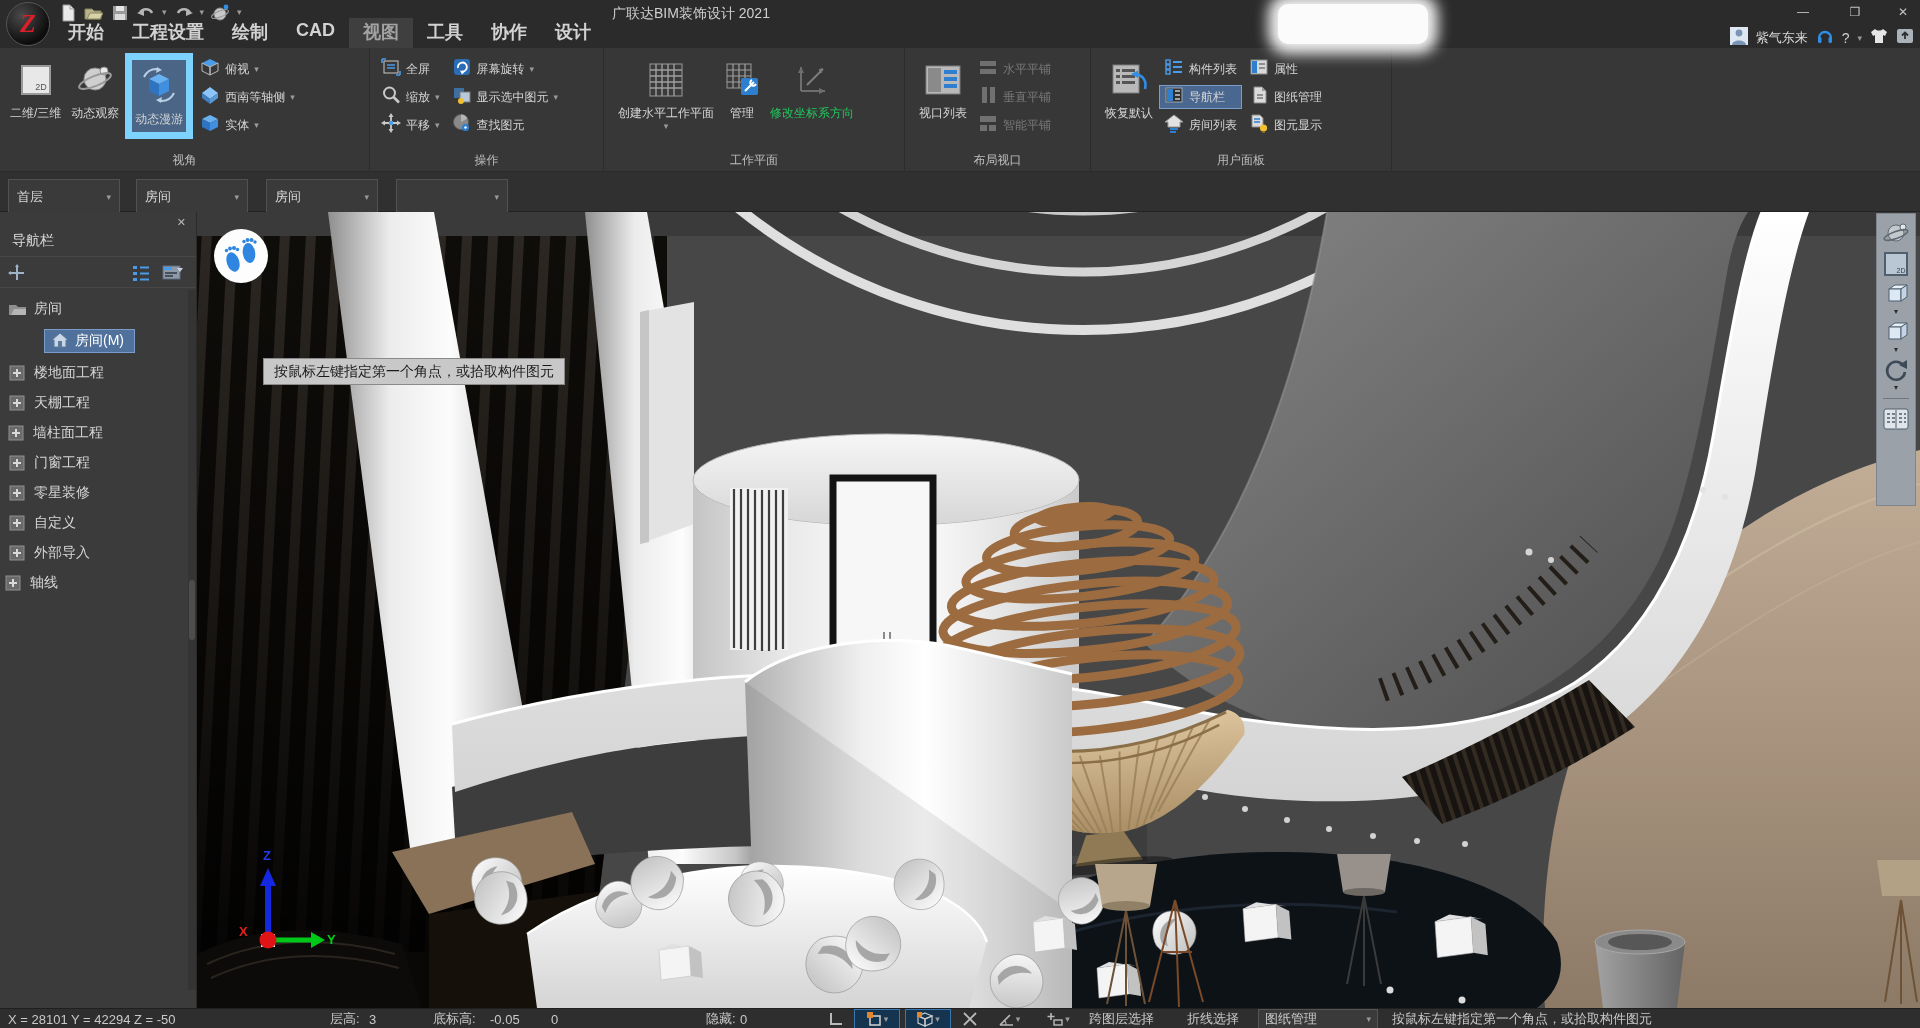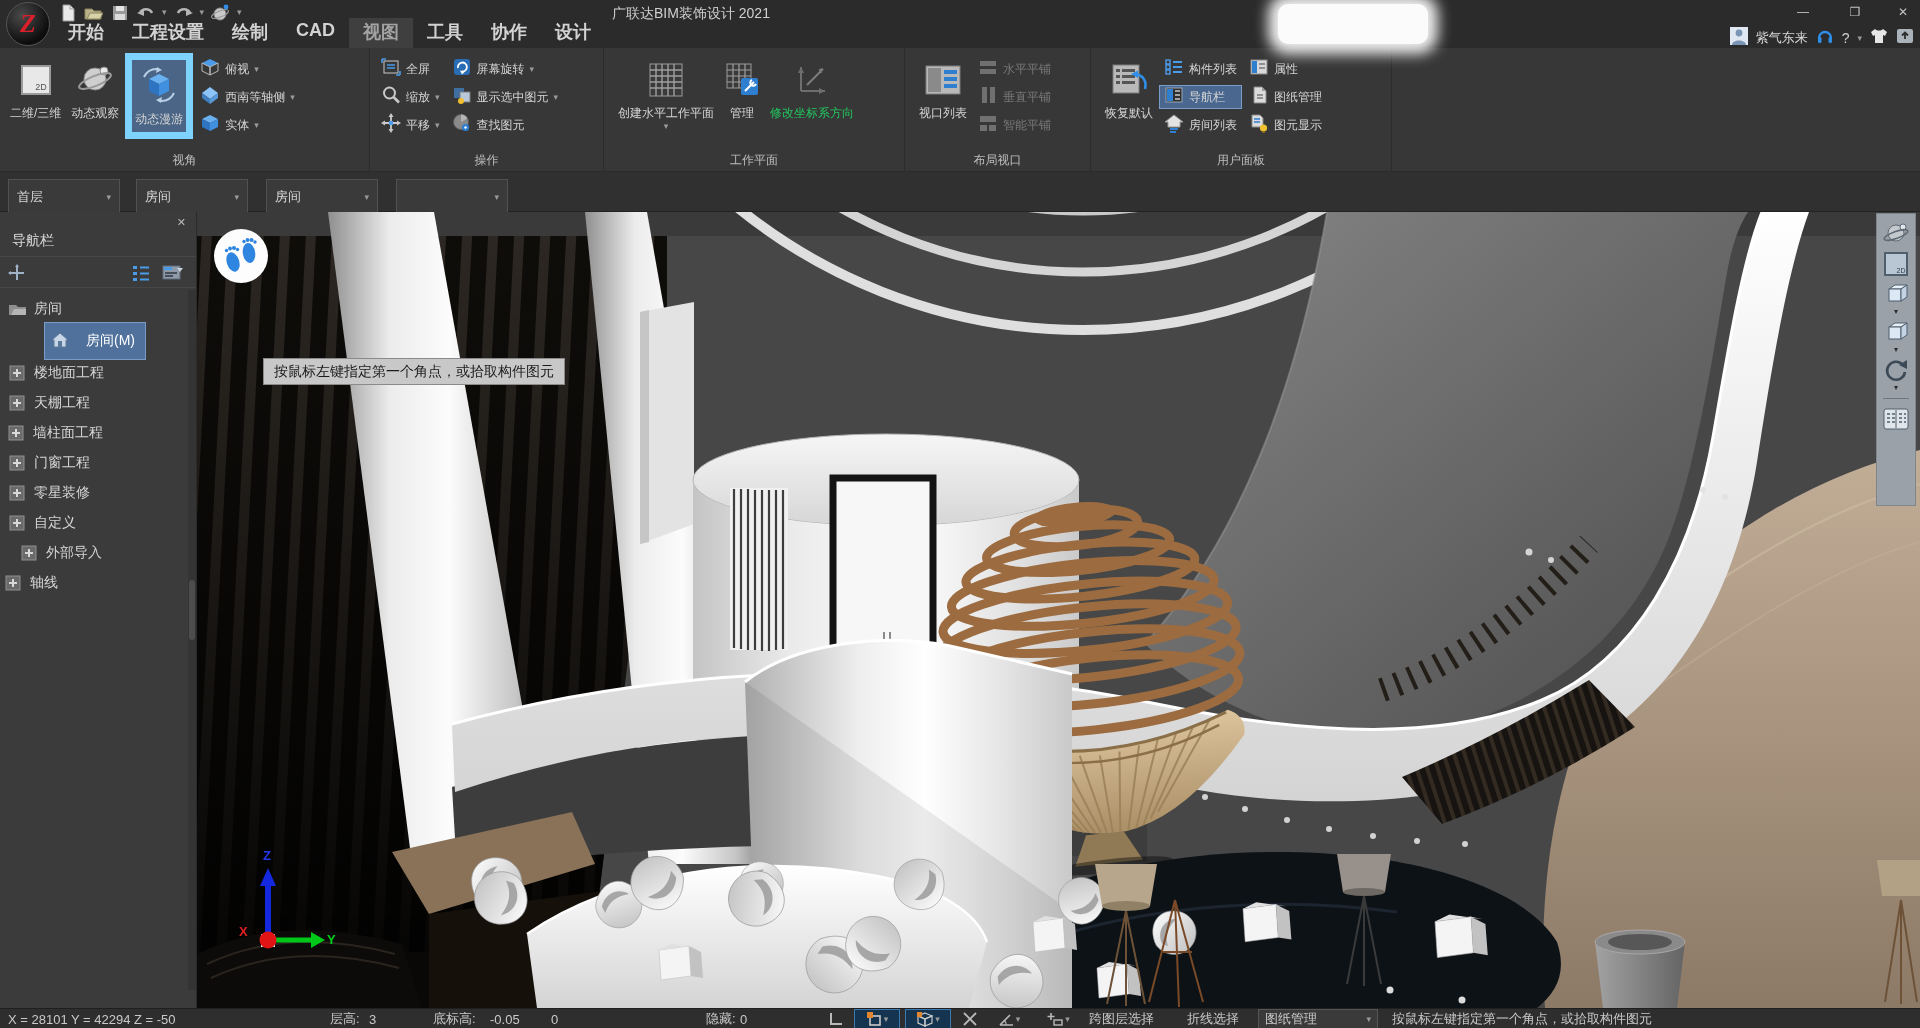--- a/index.html
+++ b/index.html
@@ -48,22 +48,22 @@
   .main{position:absolute;left:0;top:212px;width:1920px;height:796px;}
   .navpanel{position:absolute;left:0;top:0;width:197px;height:796px;background:#3b3b3b;border-right:1px solid #2a2a2a;}
   .np-close{position:absolute;right:10px;top:4px;font-size:11px;color:#b9b9b9;}
   .np-title{position:absolute;left:12px;top:20px;font-size:14px;color:#dcdcdc;}
   .np-tools{position:absolute;left:0;top:44px;width:100%;height:32px;border-top:1px solid #474747;border-bottom:1px solid #474747;}
   .np-scroll{position:absolute;right:0;top:78px;width:8px;height:700px;background:#343434;}
   .np-thumb{position:absolute;right:1px;top:290px;width:6px;height:60px;background:#4d4d4d;border-radius:3px;}
   .tree{position:absolute;left:0;top:82px;width:188px;font-size:14px;}
   .trow{display:flex;align-items:center;height:30px;gap:8px;color:#d5d5d5;}
   .trow .ti{width:18px;height:18px;flex:0 0 18px;display:flex;align-items:center;justify-content:center;}
-  .tsel{display:inline-flex;align-items:center;gap:17px;background:#50719b;border:1px solid #7a9cc8;
-        height:38px;padding:0 10px 0 6px;margin-left:44px;color:#fff;}
+  .tsel{display:inline-flex;align-items:center;gap:6px;background:#50719b;border:1px solid #7a9cc8;
+        height:24px;padding:0 10px 0 6px;margin-left:44px;color:#fff;}
   .viewport{position:absolute;left:197px;top:0;width:1723px;height:796px;background:#474747;overflow:hidden;}
   .tooltip{position:absolute;left:66px;top:146px;height:27px;background:#c8c8c8;border:1px solid #8a8a8a;
            color:#1b1b1b;font-size:14px;display:flex;align-items:center;padding:0 10px;white-space:nowrap;}
   .footcursor{position:absolute;left:16px;top:16px;width:56px;height:56px;}
   .axis{position:absolute;left:40px;top:636px;width:100px;height:130px;}
   .axlab{position:absolute;font-size:13px;font-weight:bold;}
   .rtoolbar{position:absolute;right:4px;top:1px;width:40px;height:293px;background:#9ba1a8;border:1px solid #7e858c;
             display:flex;flex-direction:column;align-items:center;padding-top:6px;gap:2px;}
   .rtb{width:30px;display:flex;flex-direction:column;align-items:center;}
   .rtb .dd{color:#2c2c2c;font-size:8px;}
@@ -571,21 +571,21 @@
         </div>
         <div class="trow" style="padding-left:8px">
           <span class="ti">
               <svg width="16" height="16">
                 <rect x="1" y="1" width="14" height="14" fill="#6a6a6a" stroke="#909090"></rect>
                 <path d="M4,8 H12 M8,4 V12" stroke="#d9d9d9" stroke-width="2"></path>
               </svg>
             </span>
           <span>自定义</span>
         </div>
-        <div class="trow" style="padding-left:20px">
+        <div class="trow" style="padding-left:8px">
           <span class="ti">
               <svg width="16" height="16">
                 <rect x="1" y="1" width="14" height="14" fill="#6a6a6a" stroke="#909090"></rect>
                 <path d="M4,8 H12 M8,4 V12" stroke="#d9d9d9" stroke-width="2"></path>
               </svg>
             </span>
           <span>外部导入</span>
         </div>
         <div class="trow" style="padding-left:4px">
           <span class="ti">

